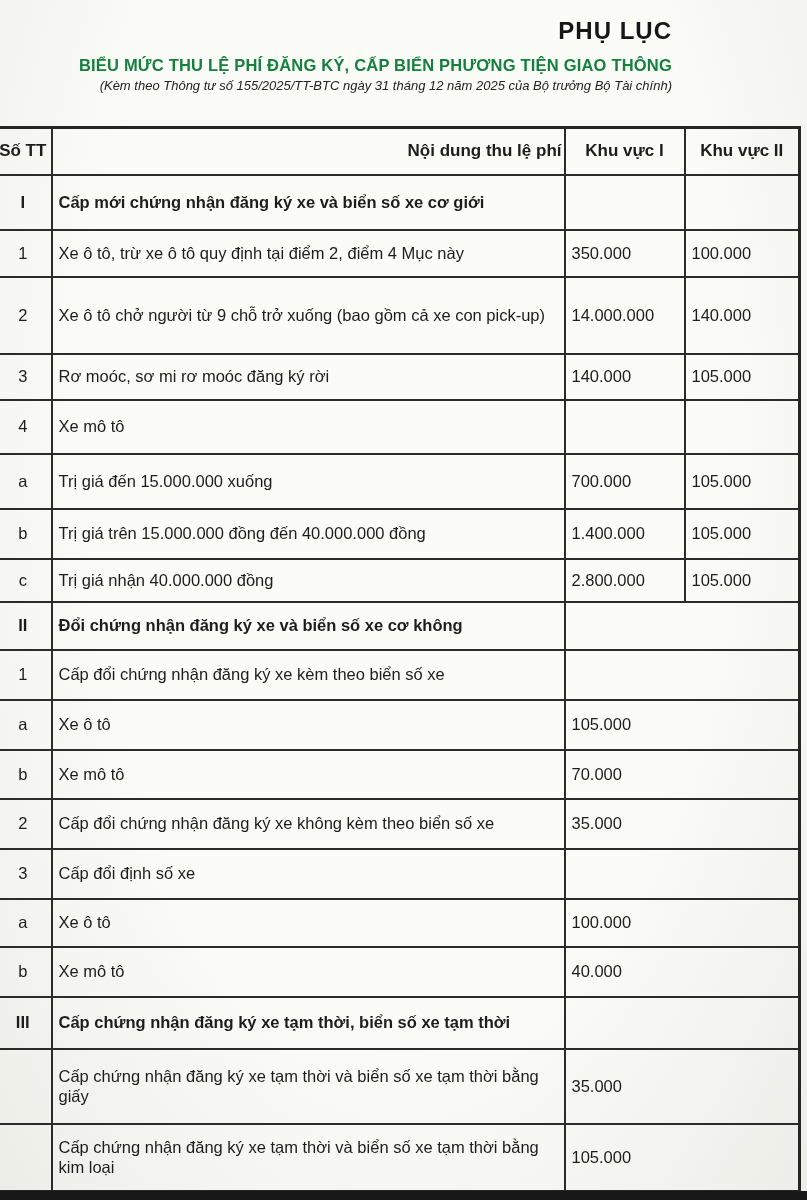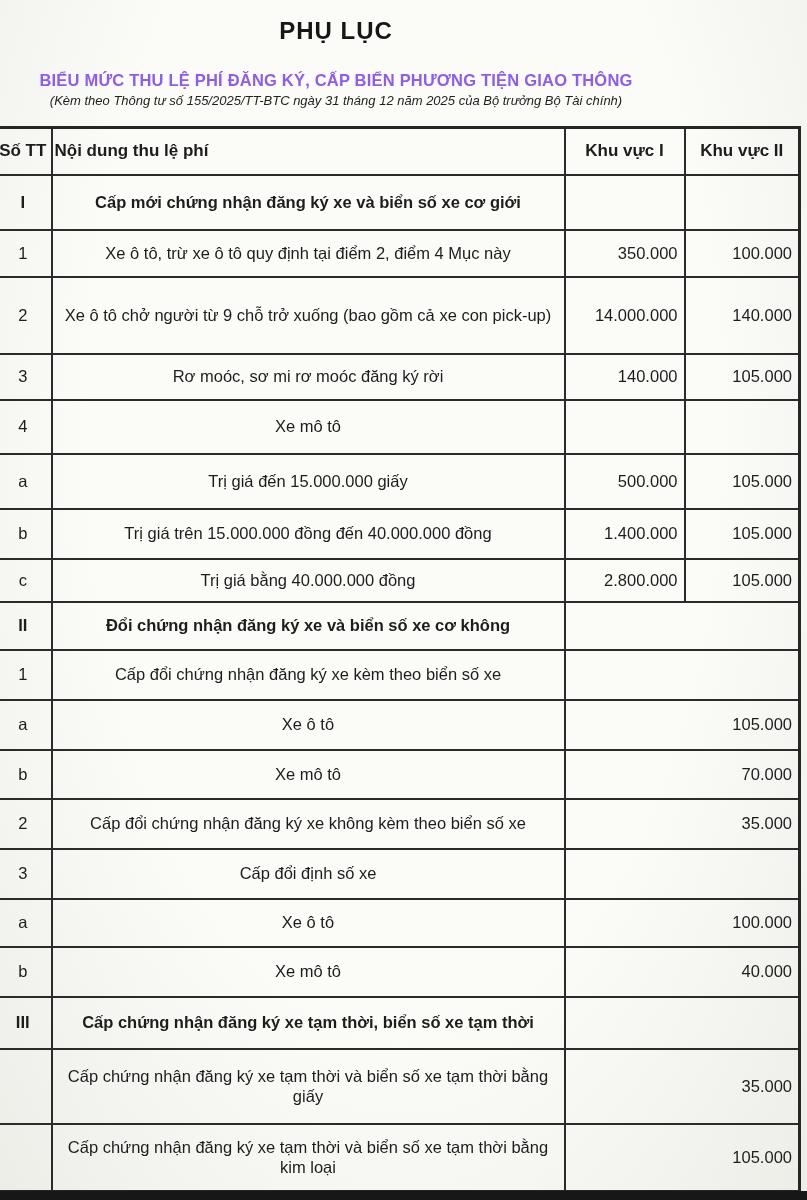--- a/index.html
+++ b/index.html
@@ -3,42 +3,42 @@
 <meta charset="utf-8">
 <style>
   html,body{margin:0;padding:0;}
   body{
     width:807px;height:1200px;overflow:hidden;position:relative;
     background:radial-gradient(ellipse at 50% 35%, #fbfbf8 55%, #ededE8 100%);
     font-family:"Liberation Sans","DejaVu Sans",sans-serif;
     color:#1d1d1d;
   }
   .page{position:relative;width:807px;height:1200px;}
-  .doc-header{position:absolute;top:0;left:0;width:672px;text-align:center;}
+  .doc-header{position:absolute;top:0;left:0;width:672px;text-align:right;}
   .title{margin-top:17px;font-size:24px;font-weight:bold;letter-spacing:1px;color:#161616;}
-  .subtitle{margin-top:26px;font-size:16.5px;font-weight:bold;color:#8b5cf6;letter-spacing:.2px;}
+  .subtitle{margin-top:11px;font-size:16.5px;font-weight:bold;color:#15803d;letter-spacing:.2px;}
   .note{margin-top:3px;font-size:13px;font-style:italic;white-space:nowrap;color:#222;}
 
   table.fee-table{
     position:absolute;left:-8px;top:126px;width:806px;
     border-collapse:collapse;table-layout:fixed;
     border:3px solid #262626;
   }
   .fee-table th,.fee-table td{
     border:2px solid #2b2b2b;
     font-size:16.5px;
     vertical-align:middle;
     padding:2px 6px;
     line-height:1.22;
     overflow:hidden;
   }
   .fee-table th{font-size:17px;font-weight:bold;text-align:center;padding:2px 2px;}
   .col-no{text-align:center;}
-  .col-content{text-align:center;padding-left:8px;}
-  .col-val{text-align:right;}
+  .col-content{text-align:left;padding-left:8px;}
+  .col-val{text-align:left;}
   tr.section td{font-weight:bold;}
 
   .fee-table thead tr{height:47px;}
   .fee-table tbody tr:nth-child(1){height:55px;}
   .fee-table tbody tr:nth-child(2){height:47px;}
   .fee-table tbody tr:nth-child(3){height:77px;}
   .fee-table tbody tr:nth-child(4){height:46px;}
   .fee-table tbody tr:nth-child(5){height:54px;}
   .fee-table tbody tr:nth-child(6){height:55px;}
   .fee-table tbody tr:nth-child(7){height:50px;}
@@ -71,21 +71,21 @@
   <table class="fee-table">
     <colgroup>
       <col style="width:58px">
       <col style="width:513px">
       <col style="width:120px">
       <col style="width:115px">
     </colgroup>
     <thead>
       <tr>
         <th class="col-no">Số TT</th>
-        <th class="col-content" style="text-align:left;">Nội dung thu lệ phí</th>
+        <th class="col-content" style="text-align:right;">Nội dung thu lệ phí</th>
         <th class="col-val">Khu vực I</th>
         <th class="col-val">Khu vực II</th>
       </tr>
     </thead>
     <tbody>
         <tr class="section">
           <td class="col-no">I</td>
           <td class="col-content">Cấp mới chứng nhận đăng ký xe và biển số xe cơ giới</td>
           <td class="col-val"></td>
           <td class="col-val"></td>
@@ -109,33 +109,33 @@
           <td class="col-val">105.000</td>
         </tr>
         <tr>
           <td class="col-no">4</td>
           <td class="col-content">Xe mô tô</td>
           <td class="col-val"></td>
           <td class="col-val"></td>
         </tr>
         <tr>
           <td class="col-no">a</td>
-          <td class="col-content">Trị giá đến 15.000.000 giấy</td>
-          <td class="col-val">500.000</td>
+          <td class="col-content">Trị giá đến 15.000.000 xuống</td>
+          <td class="col-val">700.000</td>
           <td class="col-val">105.000</td>
         </tr>
         <tr>
           <td class="col-no">b</td>
           <td class="col-content">Trị giá trên 15.000.000 đồng đến 40.000.000 đồng</td>
           <td class="col-val">1.400.000</td>
           <td class="col-val">105.000</td>
         </tr>
         <tr>
           <td class="col-no">c</td>
-          <td class="col-content">Trị giá bằng 40.000.000 đồng</td>
+          <td class="col-content">Trị giá nhận 40.000.000 đồng</td>
           <td class="col-val">2.800.000</td>
           <td class="col-val">105.000</td>
         </tr>
         <tr class="section">
           <td class="col-no">II</td>
           <td class="col-content">Đổi chứng nhận đăng ký xe và biển số xe cơ không</td>
           <td colspan="2" class="col-val"></td>
         </tr>
         <tr>
           <td class="col-no">1</td>

